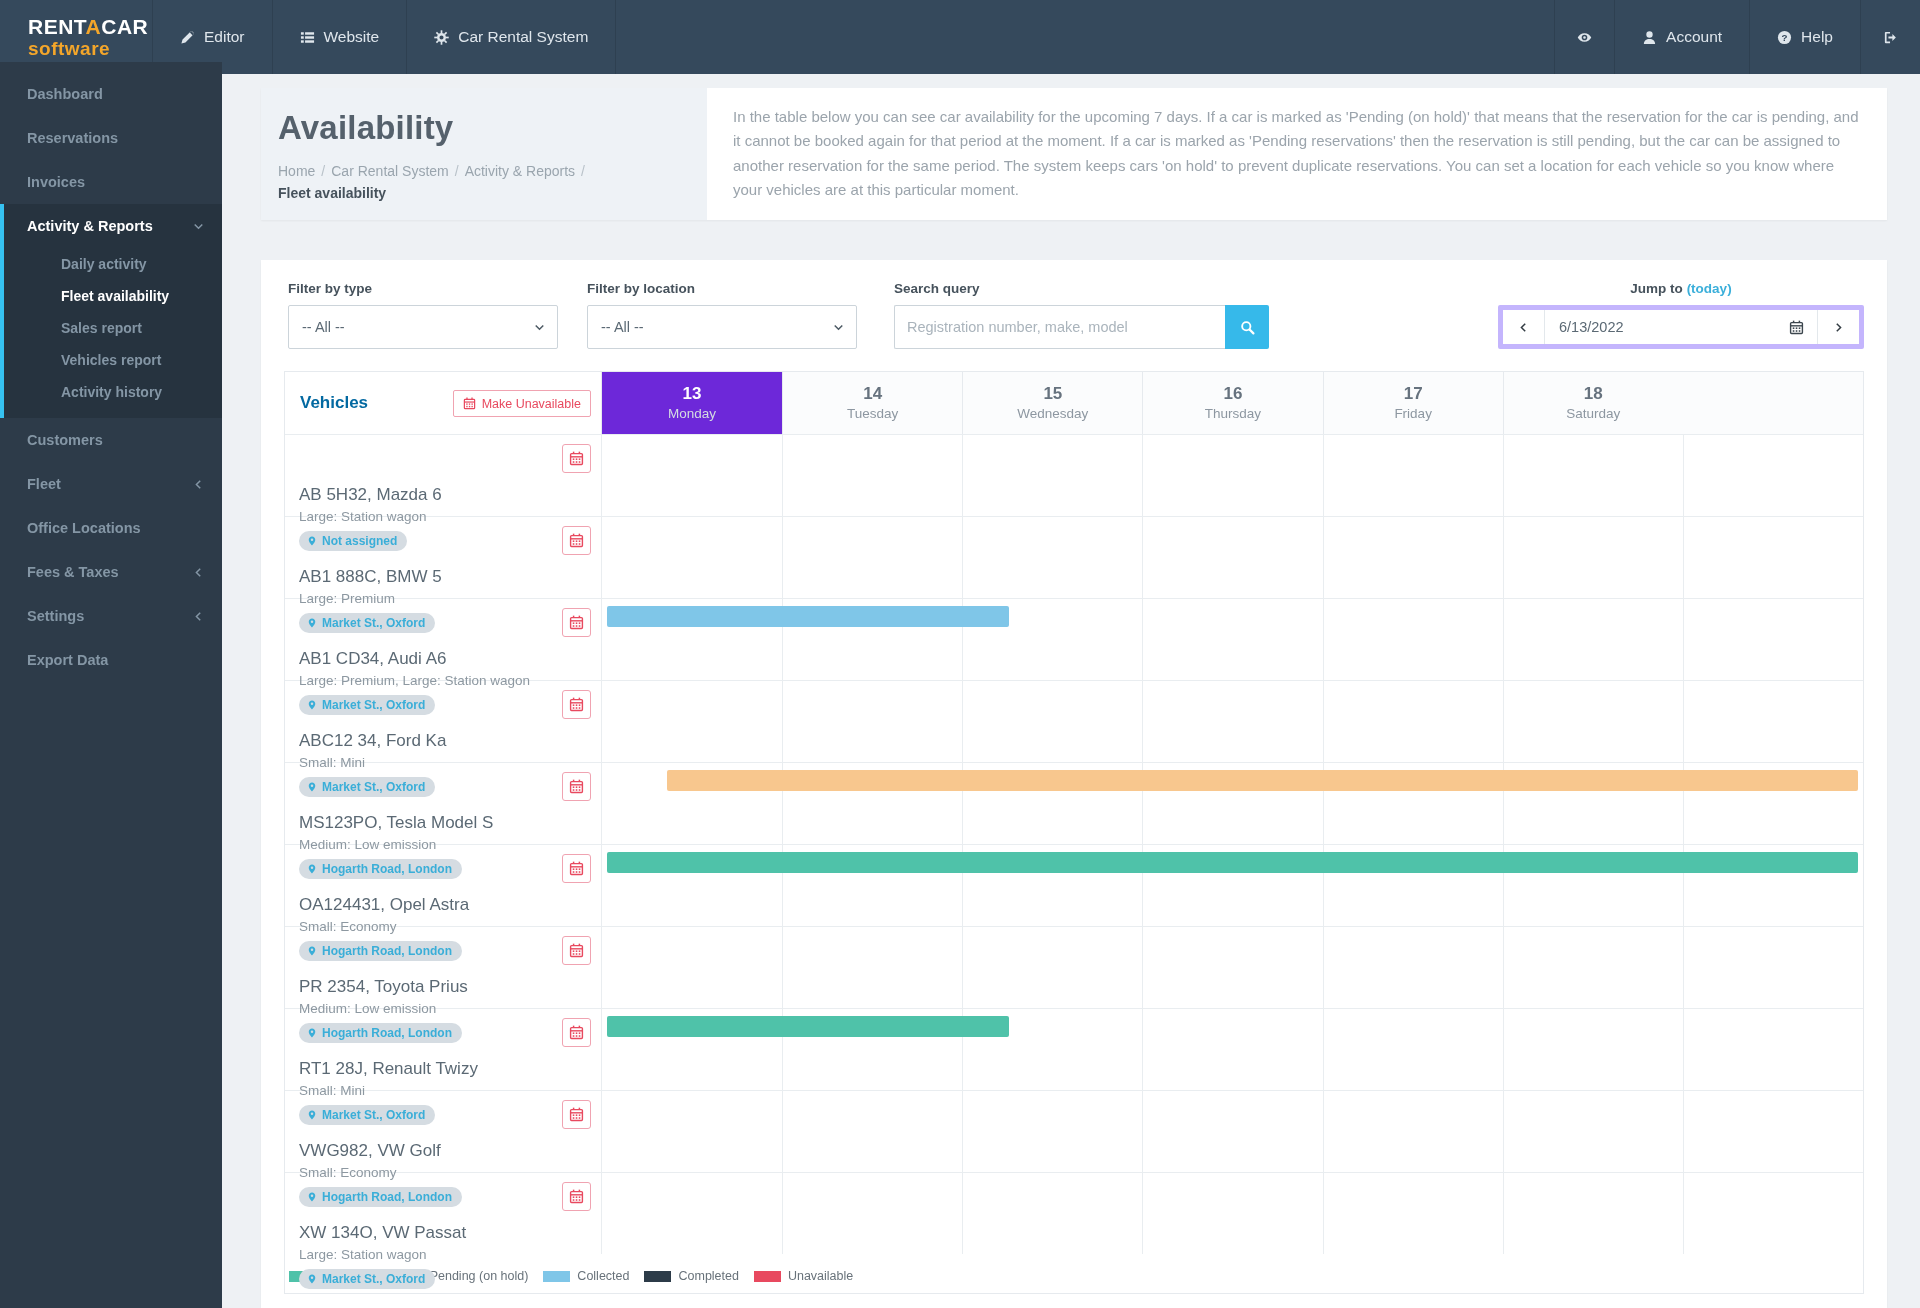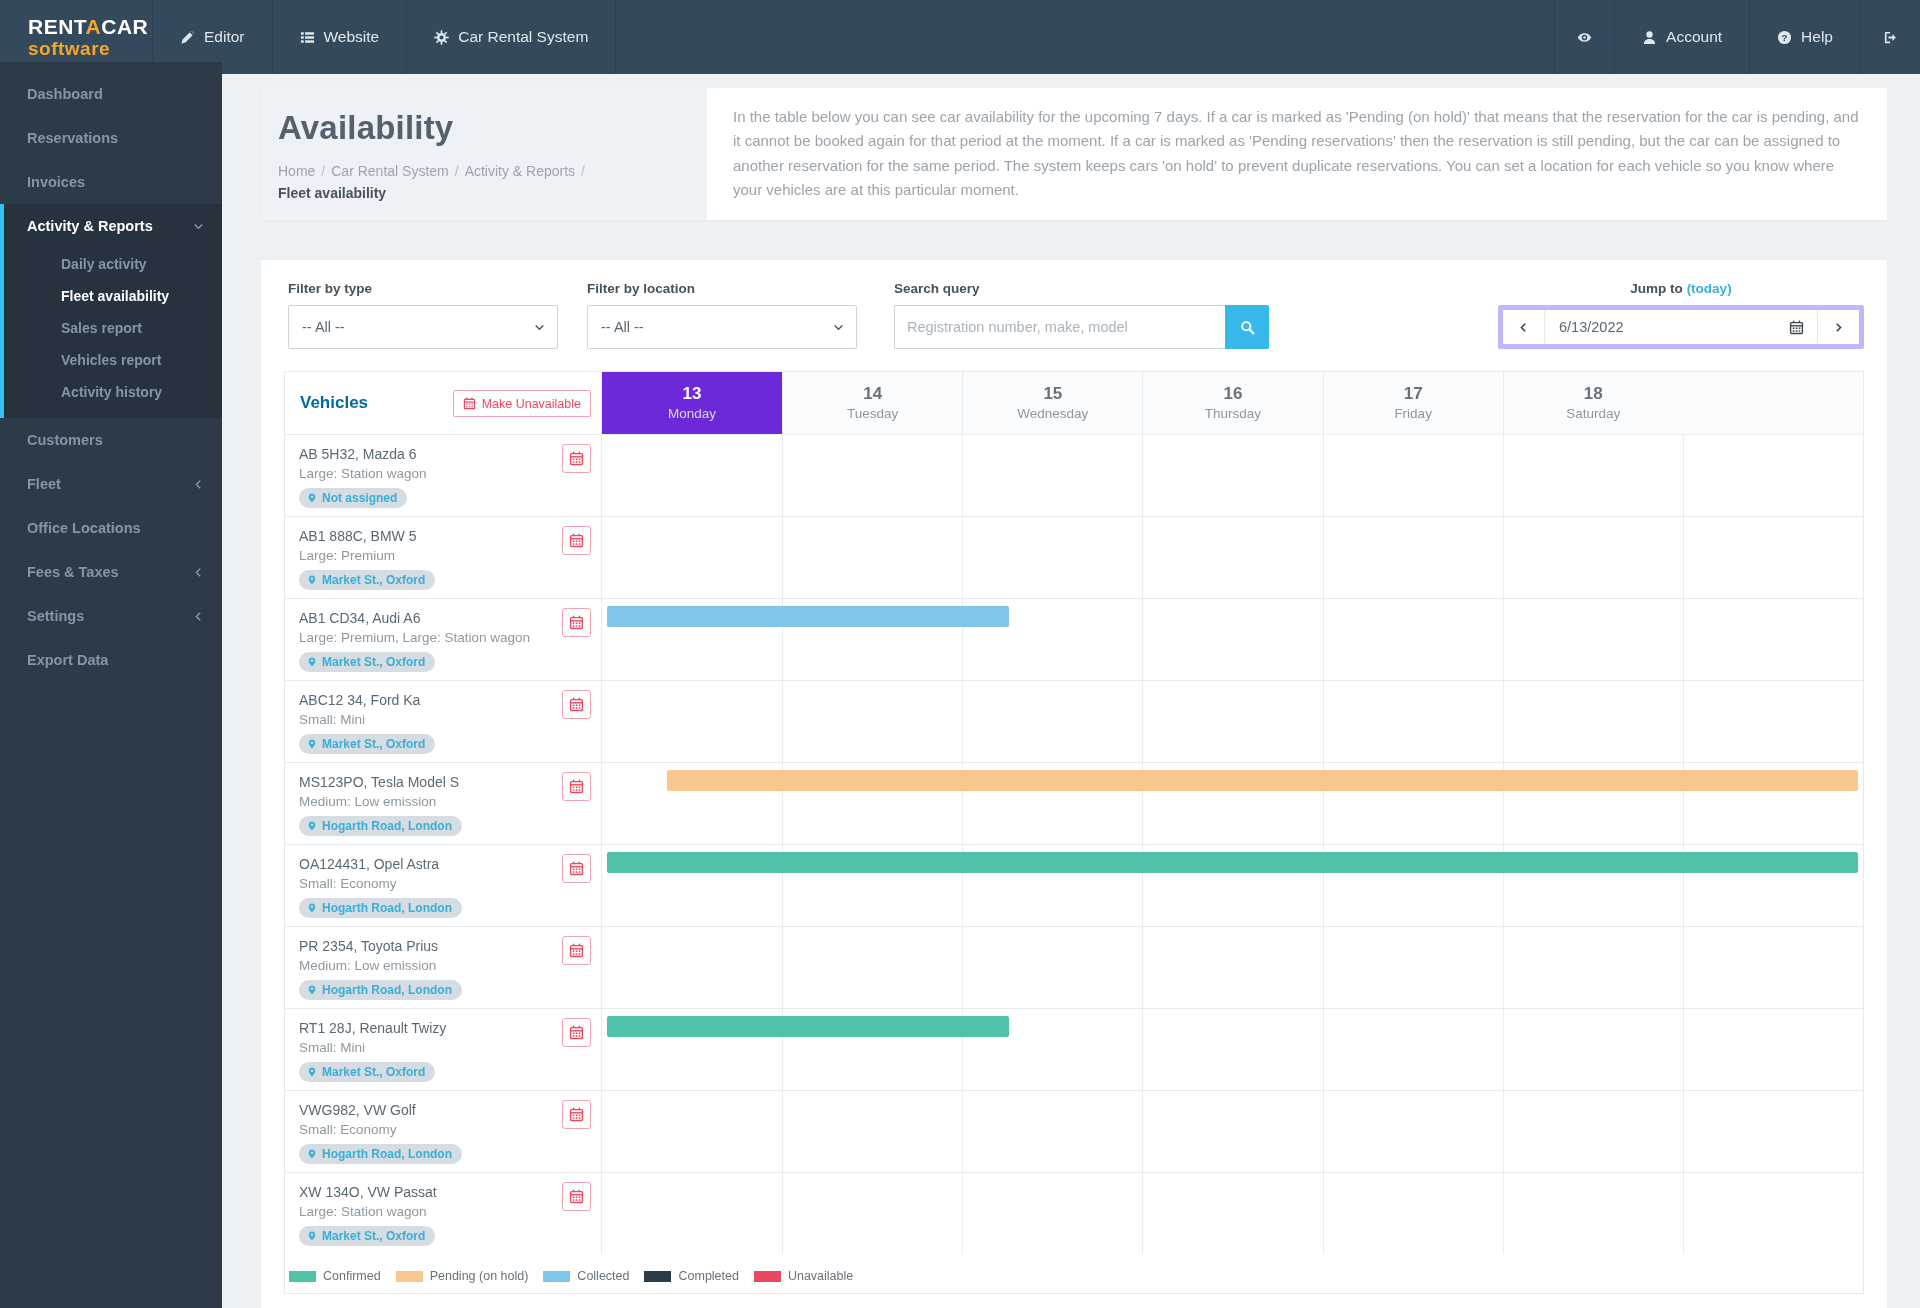--- a/index.html
+++ b/index.html
@@ -80,21 +80,21 @@
   .day-head { display:flex; flex-direction:column; align-items:center; justify-content:center; border-left:1px solid #e6eaee; gap:3px; }
   .day-head:first-child { border-left:none; }
   .day-head .num { font-size:17px; font-weight:bold; color:#66727e; line-height:1.1; }
   .day-head .dname { font-size:13.5px; color:#8d97a1; }
   .day-head.active { background:#6d28d9; }
   .day-head.active .num { color:#fff; }
   .day-head.active .dname { color:#d4dbe1; }
 
   .cal-row { display:flex; height:82px; border-top:1px solid #e9edf0; background:#fff; }
   .veh-cell { width:317px; border-right:1px solid #e9edf0; position:relative; padding:11px 14px 0; }
-  .veh-name { font-size:14px; color:#5b6974; margin-bottom:4px; }
+  .veh-name { font-size:17px; color:#5b6974; margin-bottom:4px;margin-top:39px; }
   .veh-cat { font-size:13.5px; color:#8d98a1; margin-bottom:7px; }
   .loc-badge { display:inline-flex; align-items:center; gap:5px; background:#d5dce2; border-radius:10px; padding:3px 10px 3px 8px; font-size:12px; font-weight:bold; color:#3aaed8; }
   .loc-badge .ico svg { width:10px; height:12px; }
   .cal-btn { position:absolute; top:9px; right:10px; width:29px; height:29px; background:#fff; border:1px solid #f0a3b1; border-radius:3px; color:#e8495f; cursor:pointer; display:flex; align-items:center; justify-content:center; }
   .cal-btn .ico svg { width:15px; height:15px; }
   .day-cellb { border-left:1px solid #e9edf0; }
   .day-cellb:first-child { border-left:none; }
   .resv-bar { position:absolute; top:7px; height:21px; border-radius:2px; cursor:pointer; }
 
   .legend { display:flex; align-items:center; gap:15px; padding:15px 4px 10px; }

